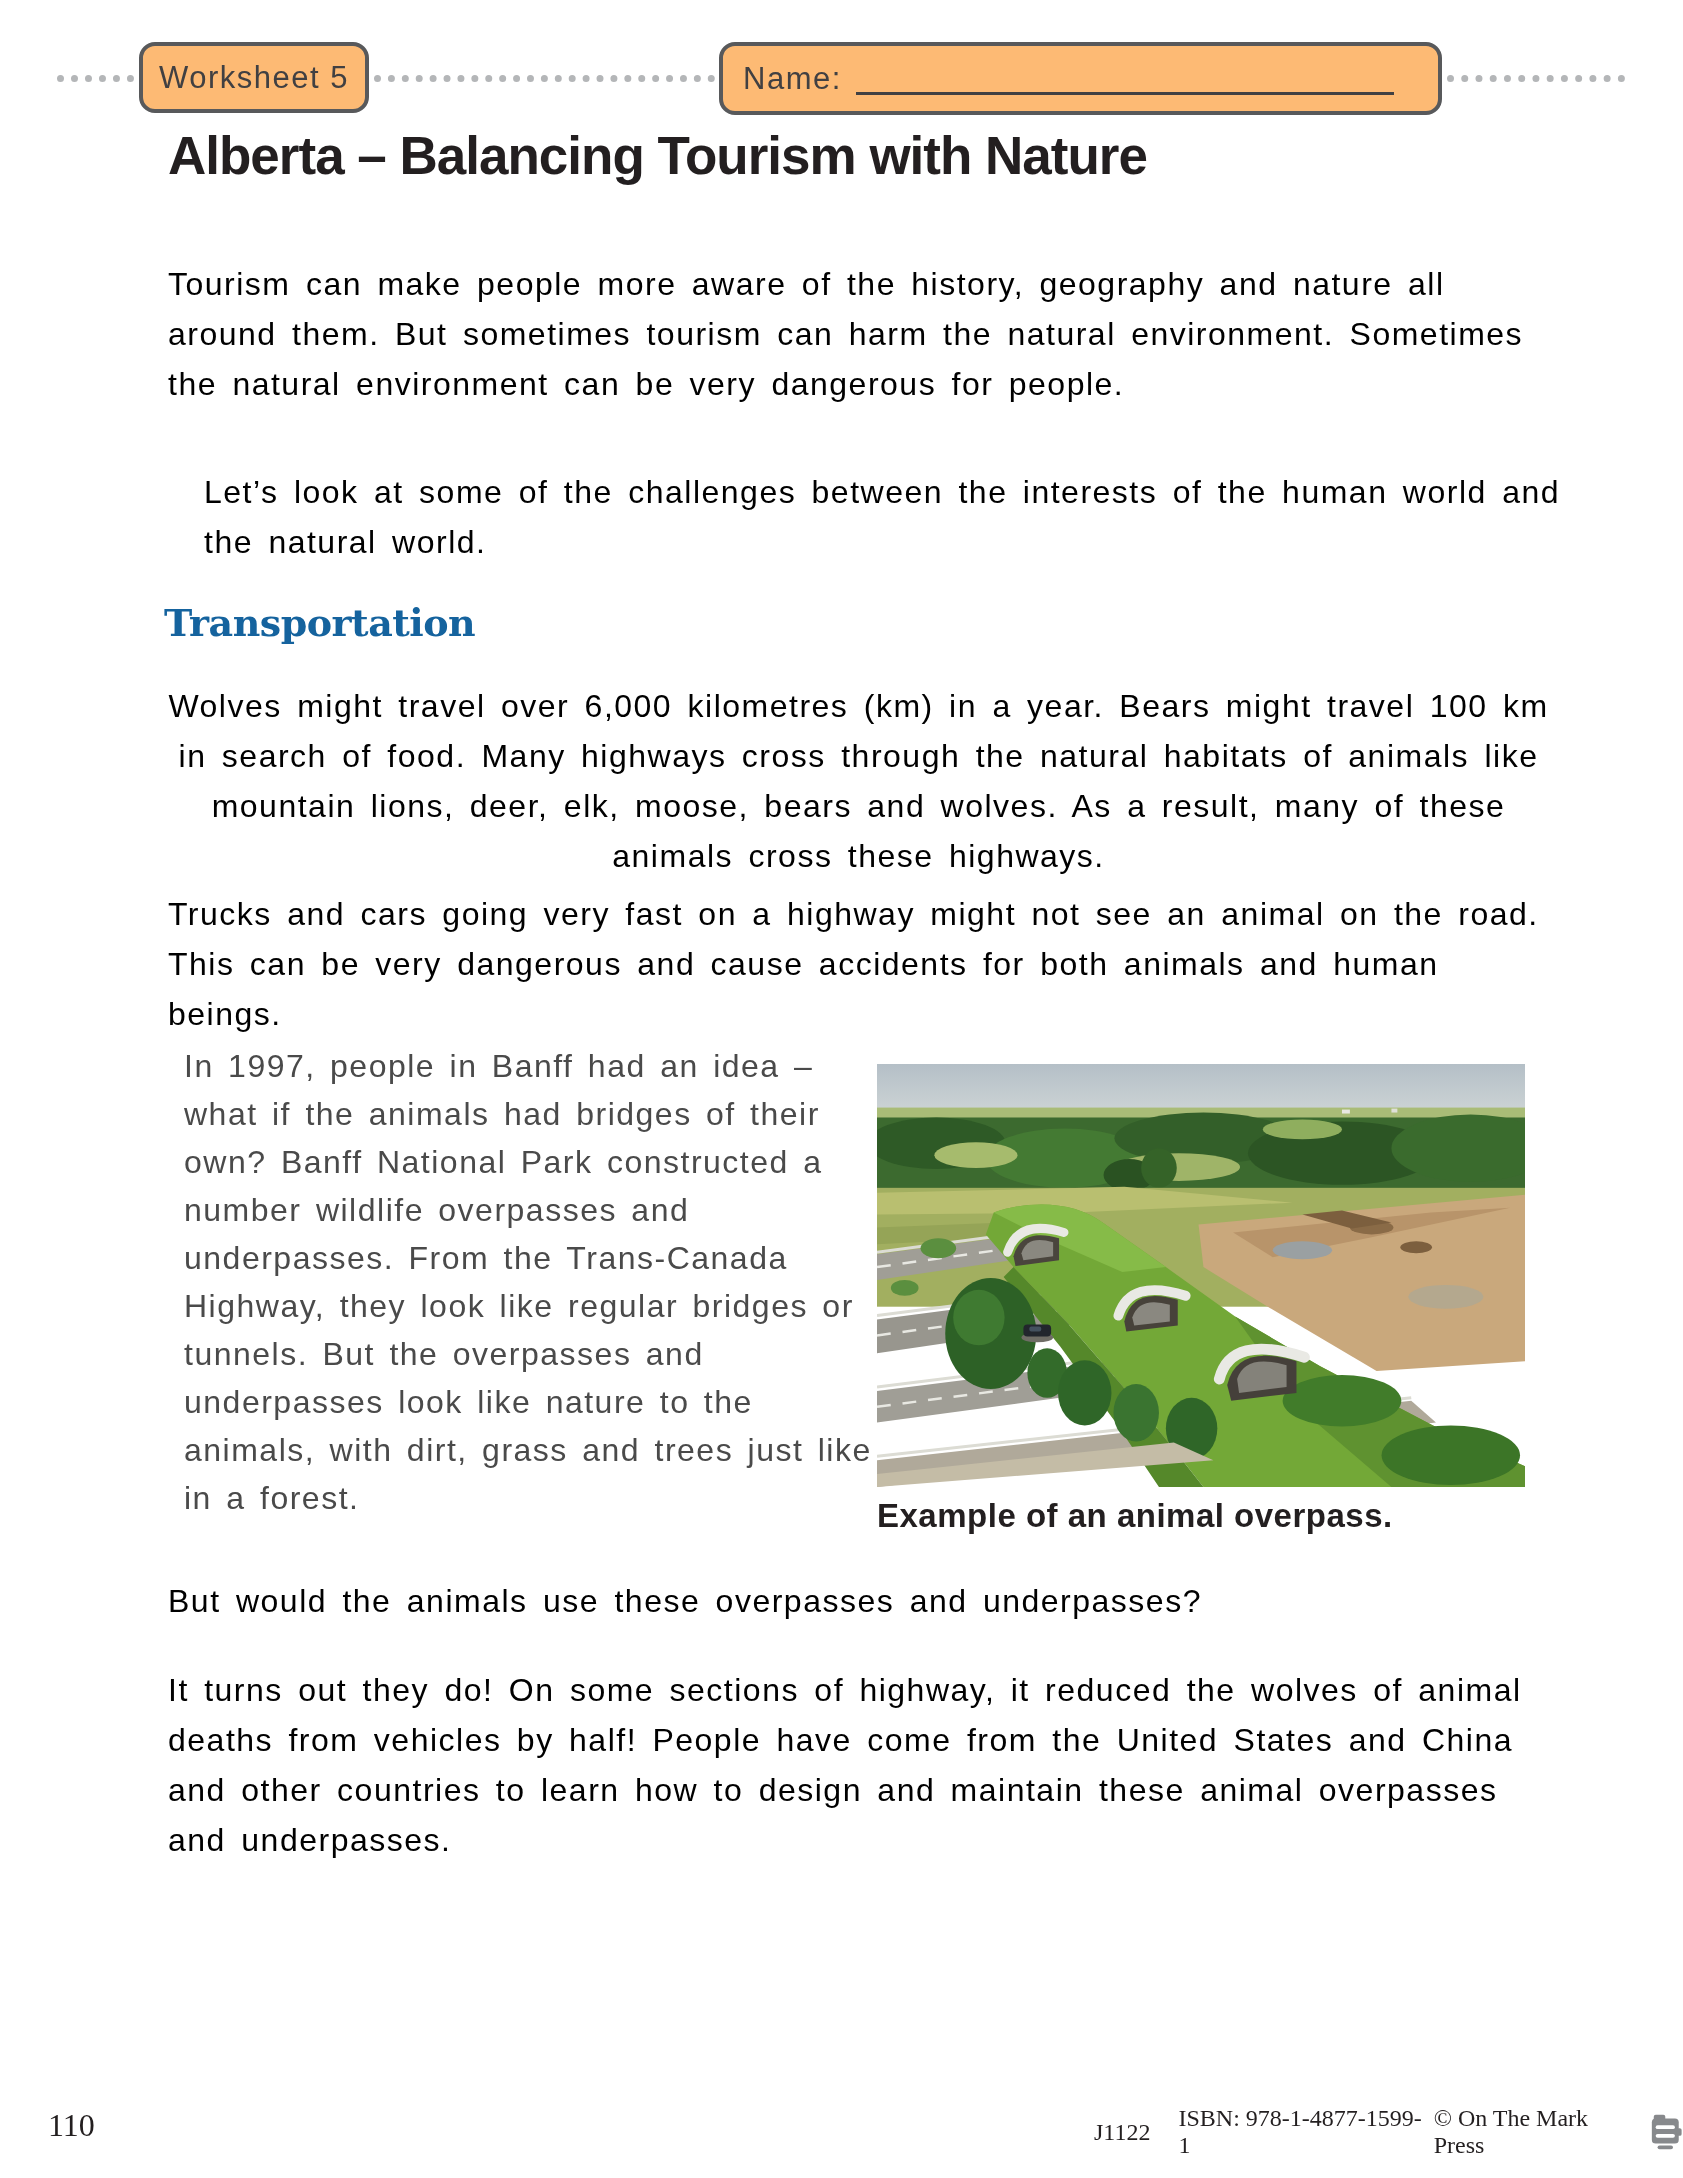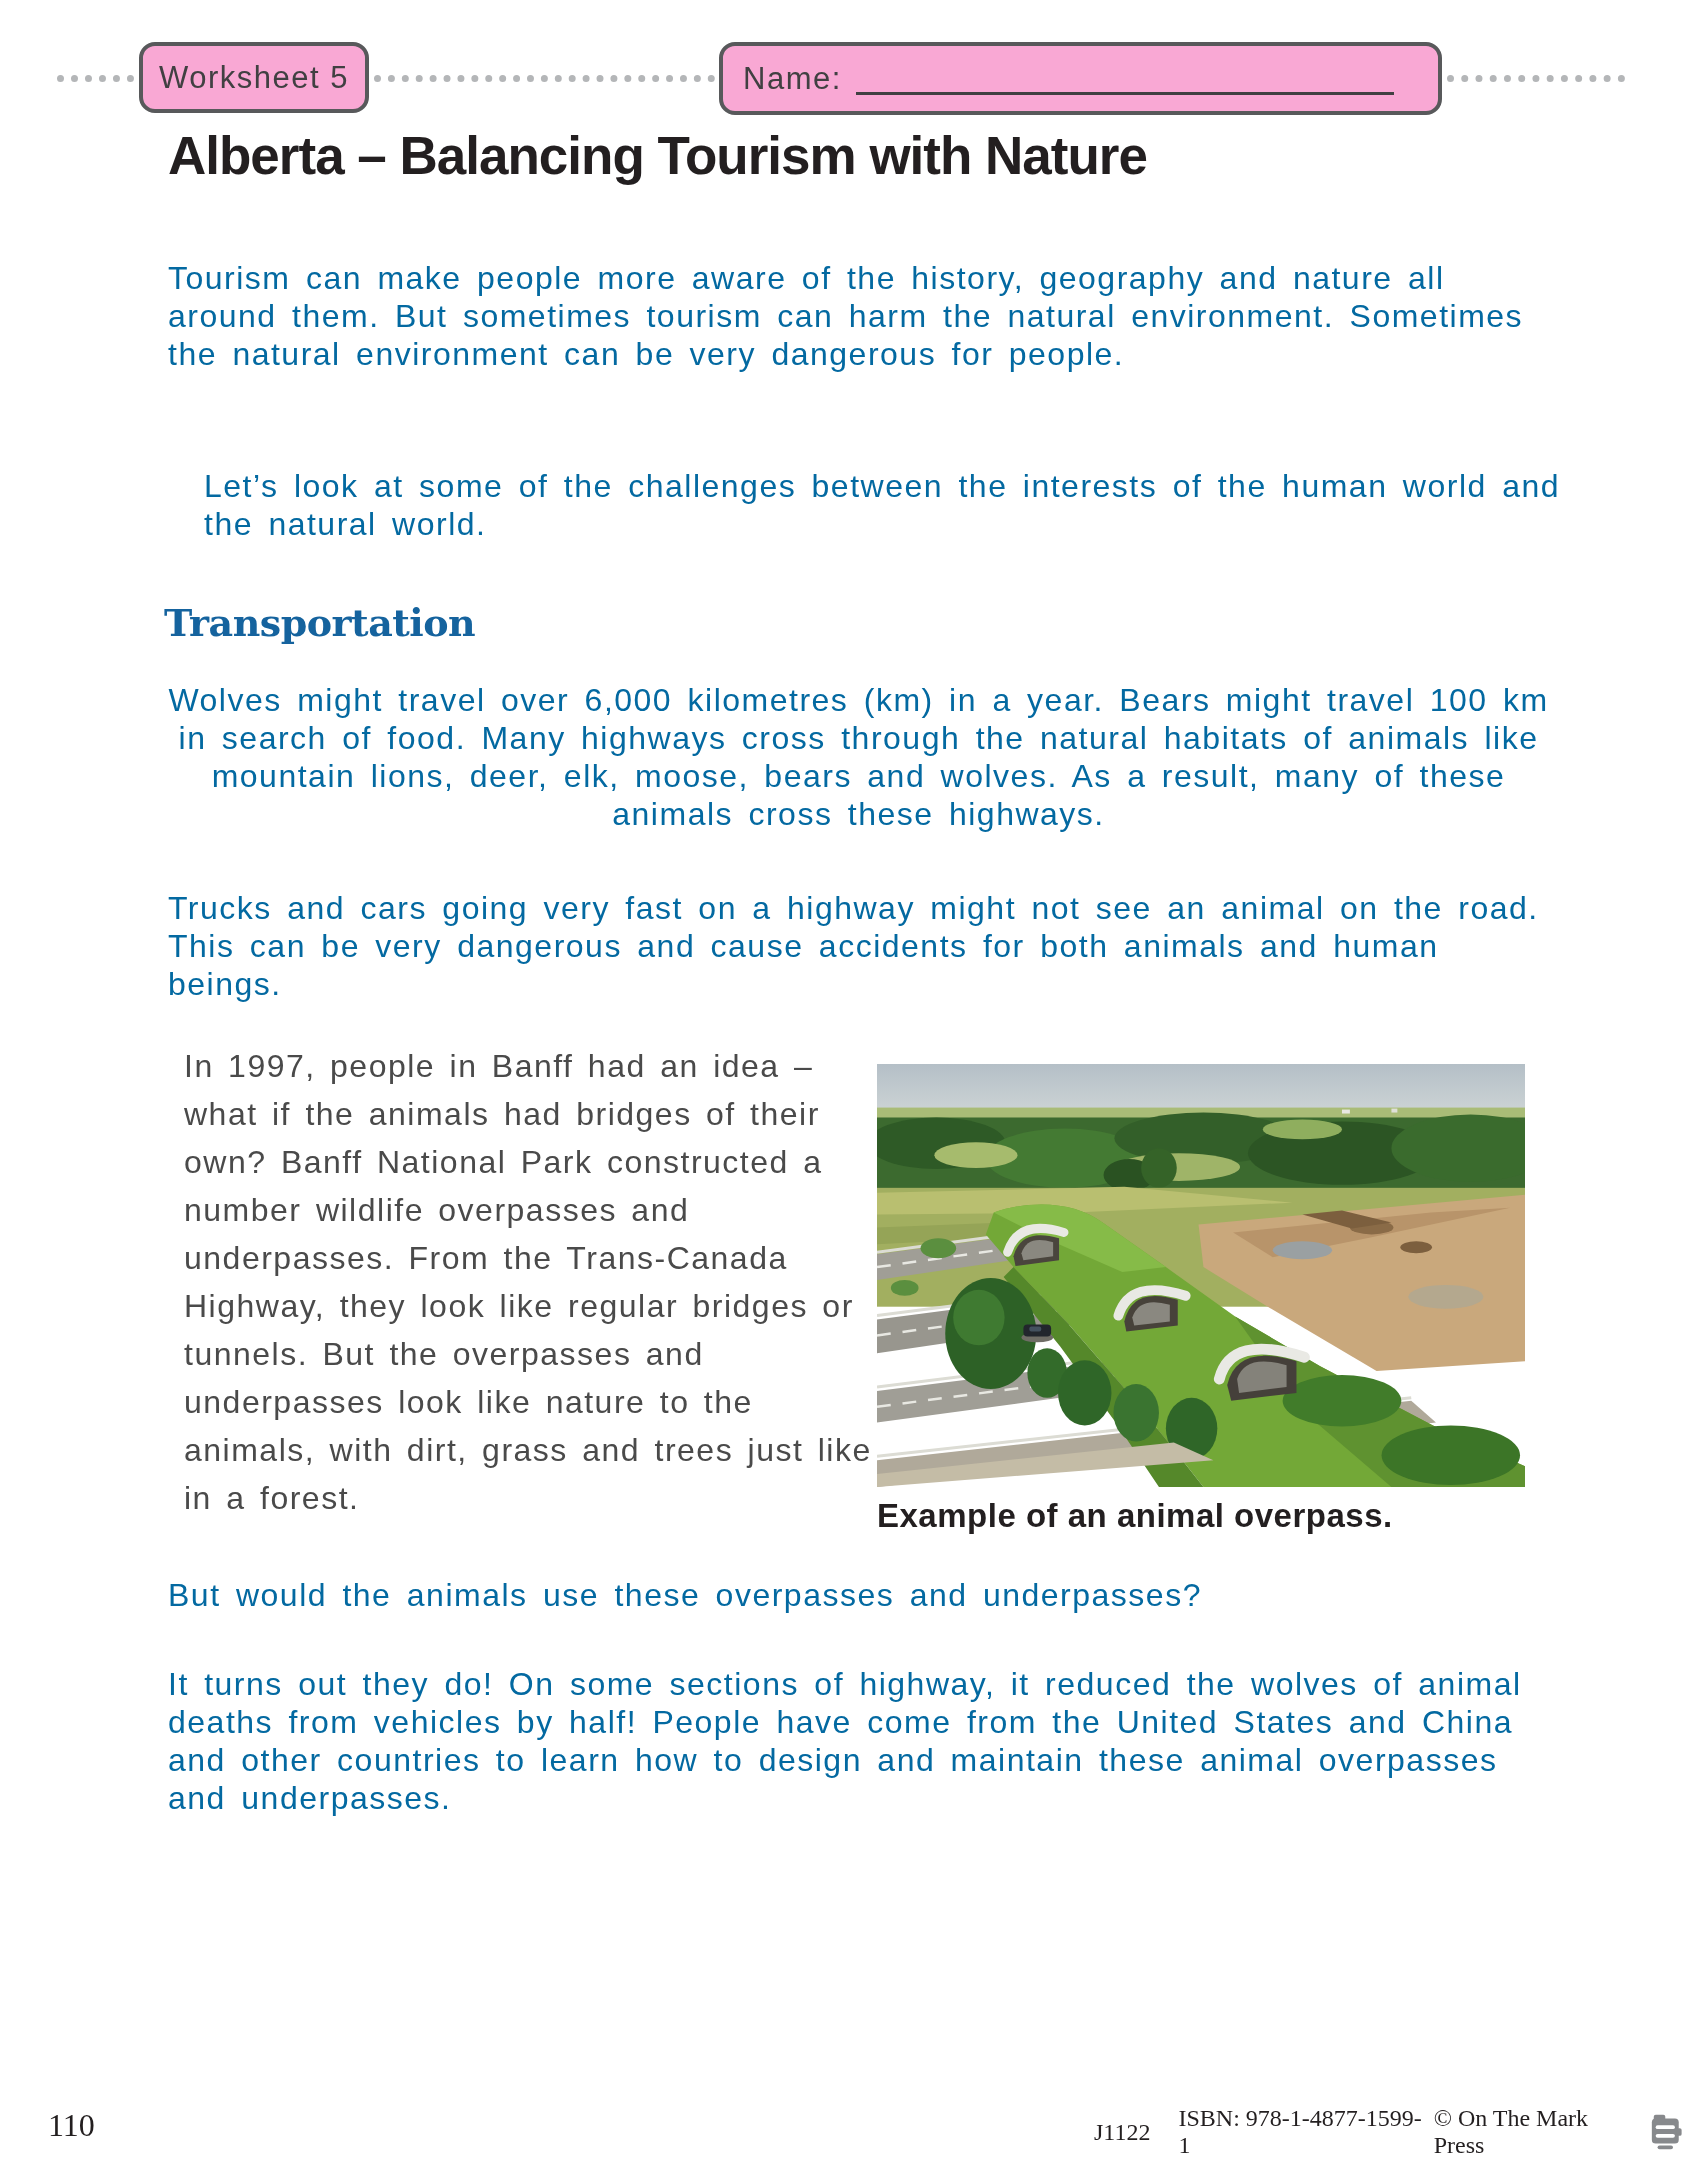--- a/index.html
+++ b/index.html
@@ -5,33 +5,33 @@
   * { margin:0; padding:0; box-sizing:border-box; }
   html,body { width:1683px; height:2178px; }
   body { background:#ffffff; font-family:"Liberation Sans", sans-serif; position:relative; overflow:hidden; }
 
   
   .dots { position:absolute; height:0; border-top:7px dotted #b4b6b8; }
   .dots-left  { left:57px;  top:75px; width:77px; }
   .dots-mid   { left:374px; top:75px; width:341px; }
   .dots-right { left:1447px;top:75px; width:178px; }
 
-  .hbox { position:absolute; border:4px solid #58595b; border-radius:16px; background:#f9a8d4;
+  .hbox { position:absolute; border:4px solid #58595b; border-radius:16px; background:#fdba74;
           display:flex; align-items:center; }
   .worksheet-box { left:139px; top:42px; width:230px; height:71px; justify-content:center; }
   .hbox-label { font-size:31px; color:#414042; letter-spacing:1.5px; }
   .name-box { left:719px; top:42px; width:723px; height:73px; padding:0 44px 0 20px; }
   .name-line { flex:1; margin:0 0 16px 14px; border-bottom:3px solid #414042; align-self:flex-end; height:0; }
 
   
   .title { position:absolute; left:168px; top:125px; font-size:53px; font-weight:bold;
            color:#231f20; letter-spacing:-1px; }
 
-  .para { position:absolute; left:168px; width:1381px; font-size:32px; line-height:38px;
-          color:#0369a1; letter-spacing:1.5px; word-spacing:5px; }
+  .para { position:absolute; left:168px; width:1381px; font-size:32px; line-height:50px;
+          color:#000000; letter-spacing:1.5px; word-spacing:5px; }
   .p-intro1 { top:259px; }
   .p-intro2 { top:467px;margin-left:36px; }
 
   .section-heading { position:absolute; left:164px; top:600px; font-family:"DejaVu Serif", serif;
                      font-weight:bold; font-size:38px; color:#15639e; letter-spacing:-0.5px; }
 
   .p-trans1 { top:681px;text-align:center; }
   .p-trans2 { top:889px; }
 
   .col-left { position:absolute; left:184px; top:1042px; width:693px; font-size:32px;

